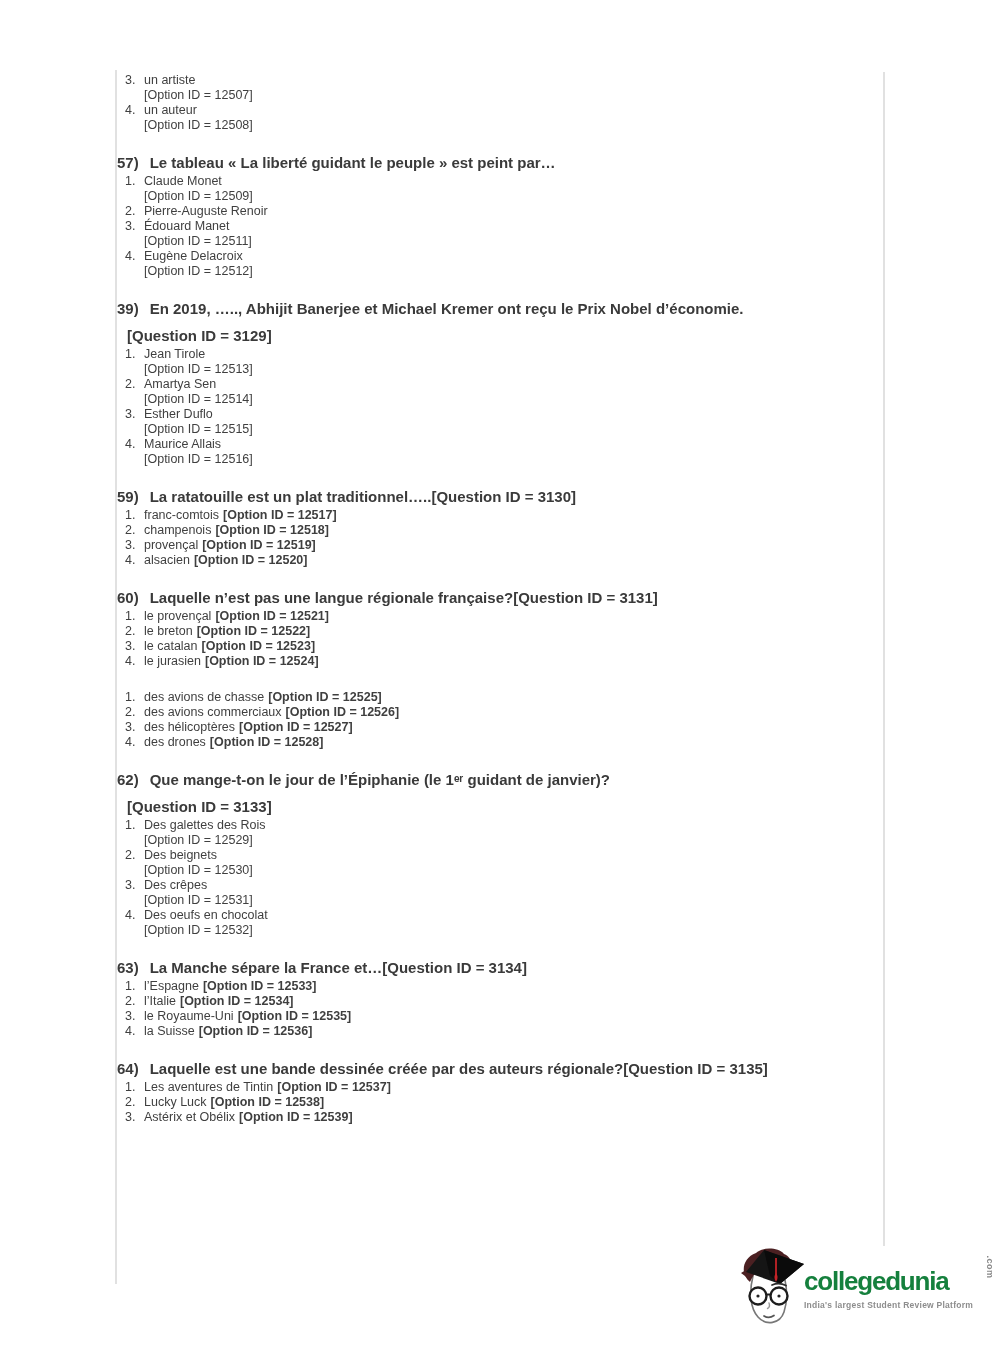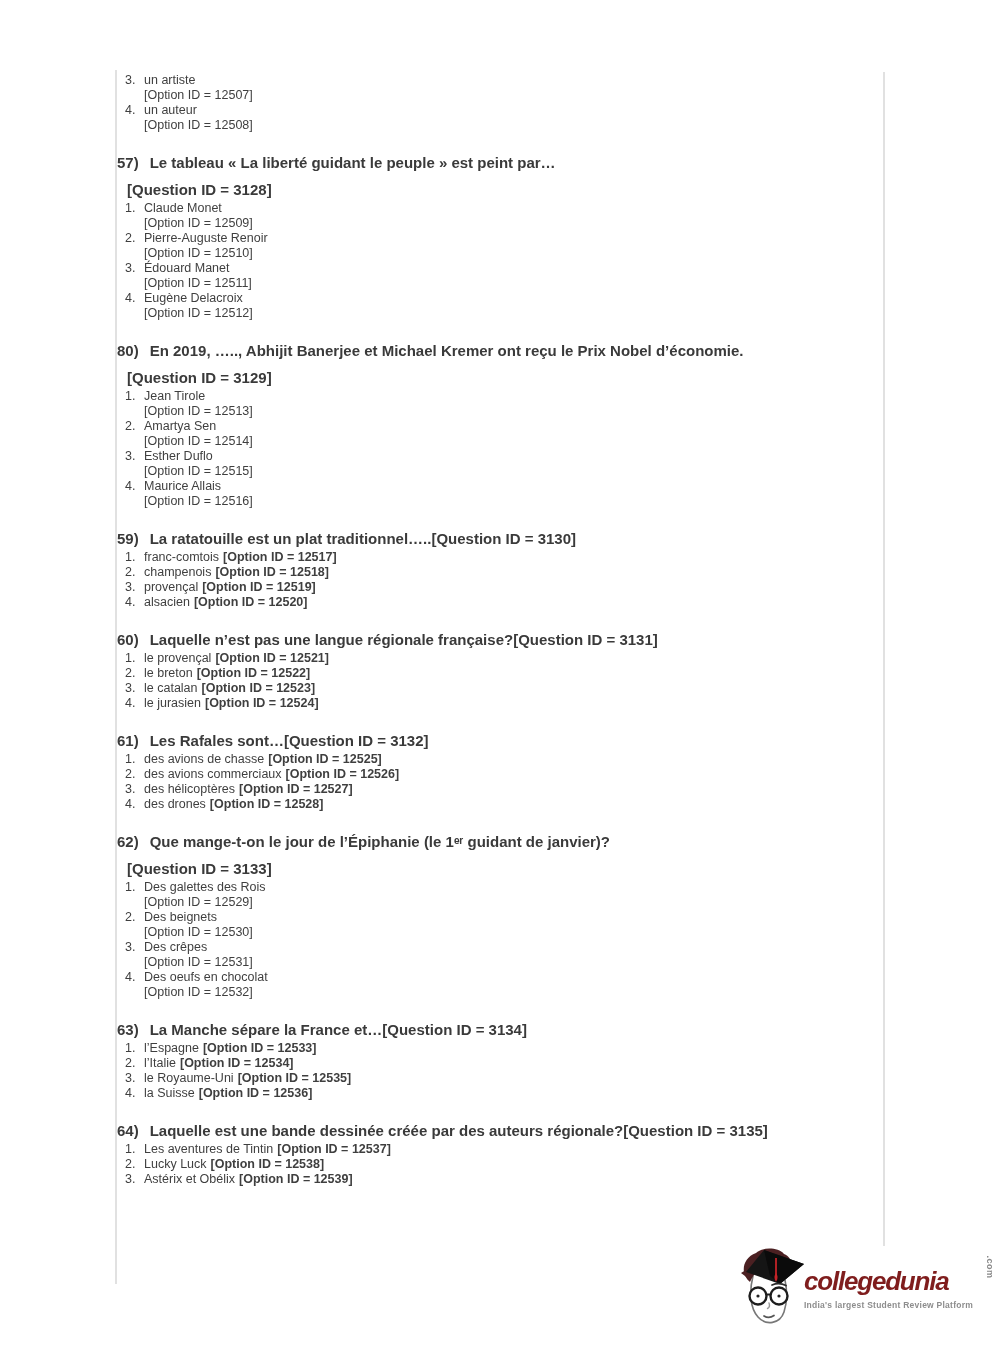--- a/index.html
+++ b/index.html
@@ -75,46 +75,44 @@
       </div>
       <div class="opt-id-row">[Option ID = 12507]</div>
       <div class="opt-label-row">
         <span class="opt-num">4.</span>
         <span class="opt-label">un auteur</span>
       </div>
       <div class="opt-id-row">[Option ID = 12508]</div>
     </div>
     <div class="question">
       <div class="q-head"><span class="q-num">57)</span><span class="q-text">Le tableau « La liberté guidant le peuple » est peint par…</span></div>
-      <div class="qid-line">[Question ID = 3128]</div>
       <div class="options">
         <div class="opt-label-row">
           <span class="opt-num">1.</span>
           <span class="opt-label">Claude Monet</span>
         </div>
         <div class="opt-id-row">[Option ID = 12509]</div>
         <div class="opt-label-row">
           <span class="opt-num">2.</span>
           <span class="opt-label">Pierre-Auguste Renoir</span>
         </div>
-        <div class="opt-id-row">[Option ID = 12510]</div>
         <div class="opt-label-row">
           <span class="opt-num">3.</span>
           <span class="opt-label">Édouard Manet</span>
         </div>
         <div class="opt-id-row">[Option ID = 12511]</div>
         <div class="opt-label-row">
           <span class="opt-num">4.</span>
           <span class="opt-label">Eugène Delacroix</span>
         </div>
         <div class="opt-id-row">[Option ID = 12512]</div>
       </div>
     </div>
     <div class="question">
-      <div class="q-head"><span class="q-num">80)</span><span class="q-text">En 2019, ….., Abhijit Banerjee et Michael Kremer ont reçu le Prix Nobel d’économie.</span></div>
+      <div class="q-head"><span class="q-num">39)</span><span class="q-text">En 2019, ….., Abhijit Banerjee et Michael Kremer ont reçu le Prix Nobel d’économie.</span></div>
       <div class="qid-line">[Question ID = 3129]</div>
       <div class="options">
         <div class="opt-label-row">
           <span class="opt-num">1.</span>
           <span class="opt-label">Jean Tirole</span>
         </div>
         <div class="opt-id-row">[Option ID = 12513]</div>
         <div class="opt-label-row">
           <span class="opt-num">2.</span>
           <span class="opt-label">Amartya Sen</span>
@@ -176,21 +174,20 @@
           <span class="opt-id-inline">[Option ID = 12523]</span>
         </div>
         <div class="opt-row">
           <span class="opt-num">4.</span>
           <span class="opt-label">le jurasien</span>
           <span class="opt-id-inline">[Option ID = 12524]</span>
         </div>
       </div>
     </div>
     <div class="question">
-      <div class="q-head"><span class="q-num">61)</span><span class="q-text">Les Rafales sont…</span><span class="q-qid">[Question ID = 3132]</span></div>
       <div class="options">
         <div class="opt-row">
           <span class="opt-num">1.</span>
           <span class="opt-label">des avions de chasse</span>
           <span class="opt-id-inline">[Option ID = 12525]</span>
         </div>
         <div class="opt-row">
           <span class="opt-num">2.</span>
           <span class="opt-label">des avions commerciaux</span>
           <span class="opt-id-inline">[Option ID = 12526]</span>
@@ -295,17 +292,17 @@
       <circle cx="43" cy="50" r="8.5" fill="#ffffff" stroke="#1d1d1d" stroke-width="2.4"></circle>
       <line x1="30.5" y1="48.5" x2="34.5" y2="48.5" stroke="#1d1d1d" stroke-width="2"></line>
       <circle cx="22" cy="50" r="1.6" fill="#222222"></circle>
       <circle cx="43" cy="50" r="1.6" fill="#222222"></circle>
       <path d="M36,39 Q43,36 50,39.5" stroke="#2b2b2b" stroke-width="1.8" fill="none" stroke-linecap="round"></path>
       <path d="M33,57 Q34.5,61 31.5,62.5" stroke="#999999" stroke-width="1.4" fill="none" stroke-linecap="round"></path>
       <path d="M28,70 Q33,73 38,69.5" stroke="#555555" stroke-width="1.7" fill="none" stroke-linecap="round"></path>
     </svg>
   </span>
   <span class="logo-text">
-    <span class="brand" style="color: #7f1d1d; font-style: italic;">collegedunia</span>
+    <span class="brand" style="color: #15803d;">collegedunia</span>
     <span class="tld">.com</span>
     <span class="tagline" style="color: rgb(141, 141, 141);">India's largest Student Review Platform</span>
   </span>
 </div>
 
 </body></html>

